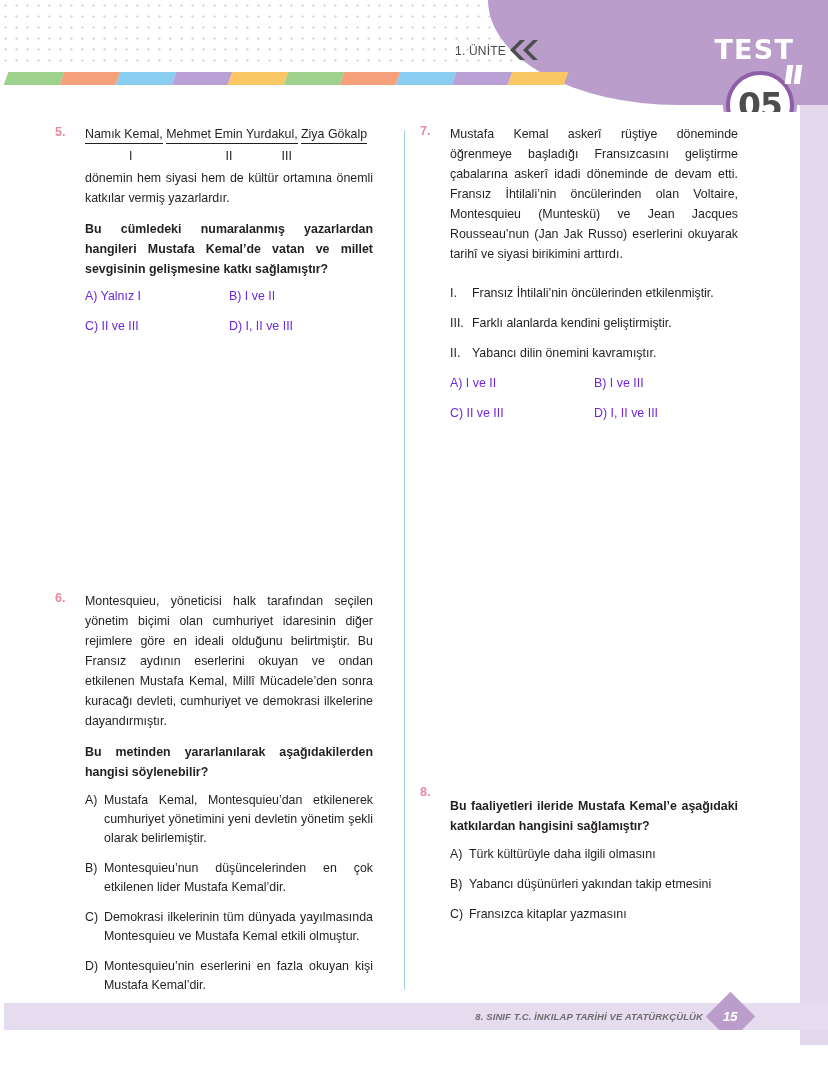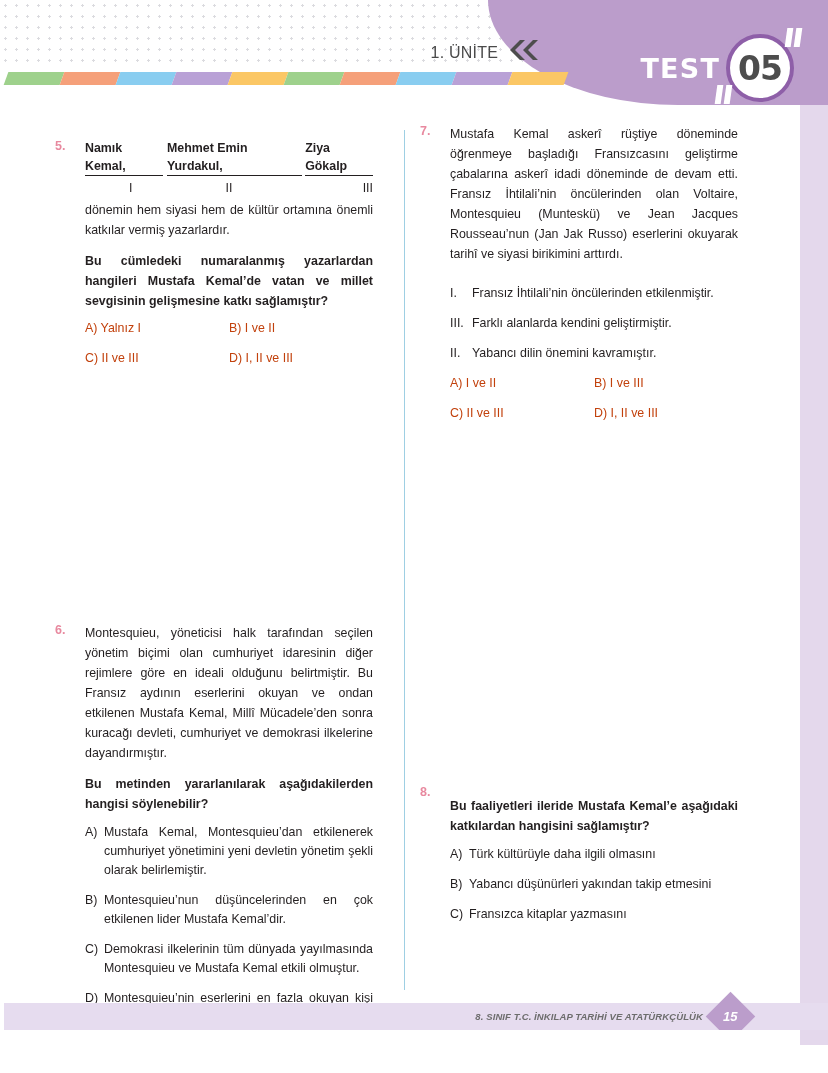--- a/index.html
+++ b/index.html
@@ -34,22 +34,22 @@
   }
   .right-band {
     position: absolute;
     right: 0; top: 105px;
     width: 28px; height: 940px;
     background: #e4d8ec;
   }
 
   .unite-label {
     position: absolute;
-    right: 330px; top: 44px;
-    font-size: 16px; color: #4a4a4a;
+    right: 322px; top: 44px;
+    font-size: 12px; color: #4a4a4a;
     letter-spacing: .2px;
     white-space: nowrap;
   }
   .chev {
     position: absolute;
     right: 288px; top: 38px;
     width: 36px; height: 24px;
   }
 
   .colorbar {
@@ -57,21 +57,21 @@
     left: 6px; top: 72px;
     width: 560px; height: 13px;
     display: flex;
     transform: skewX(-20deg);
   }
   .colorbar > i { display: block; height: 100%; flex: 1 1 auto; }
 
   .test-badge {
     position: absolute;
     right: 34px; top: 34px;
-    display: flex; align-items: center; gap: 6px;
+    display: flex; align-items: flex-end; gap: 6px; flex-direction: column;
   }
   .test-word {
     font-size: 27px; font-weight: bold; color: #ffffff;
     letter-spacing: 1.2px;
     font-family: "DejaVu Sans", sans-serif;
   }
   .test-circle {
     position: relative;
     width: 68px; height: 68px; border-radius: 50%;
     background: #ffffff;
@@ -135,21 +135,21 @@
     display: flex; font-size: 12.4px; line-height: 18px;
     color: #231f20;
   }
   .roman-row > span { display: inline-block; }
 
   .opts-grid {
     display: grid;
     grid-template-columns: 1fr 1fr;
     row-gap: 12px;
     margin-top: 8px;
-    font-size: 12.4px; line-height: 18px; color: #c2410c;
+    font-size: 12.4px; line-height: 18px; color: #6d28d9;
   }
   .opt-inline { white-space: nowrap; }
 
   .opts-list { margin-top: 9px; }
   .opt-row {
     display: flex; margin-bottom: 11px;
     font-size: 12.4px; line-height: 19px; color: #231f20;
   }
   .opt-letter { flex: 0 0 auto; width: 19px; }
   .opt-text { flex: 1 1 auto; text-align: justify; }
@@ -239,31 +239,31 @@
 <div class="right-band"></div>
 
 <div class="content">
   <div class="divider"></div>
 
   <div class="col col-left">
 
     <div class="q">
       <div class="q-num">5.</div>
       <div class="q-body">
-        <div class="roman-row" style="margin-top:15px;font-weight:bold;">
+        <div class="roman-row" style="margin-top:1px;">
           <span class="underlined">Namık Kemal,</span>
           <span>&nbsp;</span>
           <span class="underlined">Mehmet Emin Yurdakul,</span>
           <span>&nbsp;</span>
           <span class="underlined">Ziya Gökalp</span>
         </div>
         <div class="roman-row" style="margin-top:3px;">
           <span style="width:100px; text-align:center;">I</span>
           <span style="width:115px; text-align:center;">II</span>
-          <span style="width:100px; text-align:right;">III</span>
+          <span style="width:100px; text-align:left;">III</span>
         </div>
         <p class="ptext" style="margin-top:3px;">dönemin hem siyasi hem de kültür ortamına önemli katkılar vermiş yazarlardır.</p>
         <div class="spacer-sm"></div>
         <p class="qprompt">Bu cümledeki numaralanmış yazarlardan hangileri Mustafa Kemal’de vatan ve millet sevgisinin gelişmesine katkı sağlamıştır?</p>
         <div class="opts-grid">
           <span class="opt-inline">A) Yalnız I</span>
           <span class="opt-inline">B) I ve II</span>
           <span class="opt-inline">C) II ve III</span>
           <span class="opt-inline">D) I, II ve III</span>
         </div>

